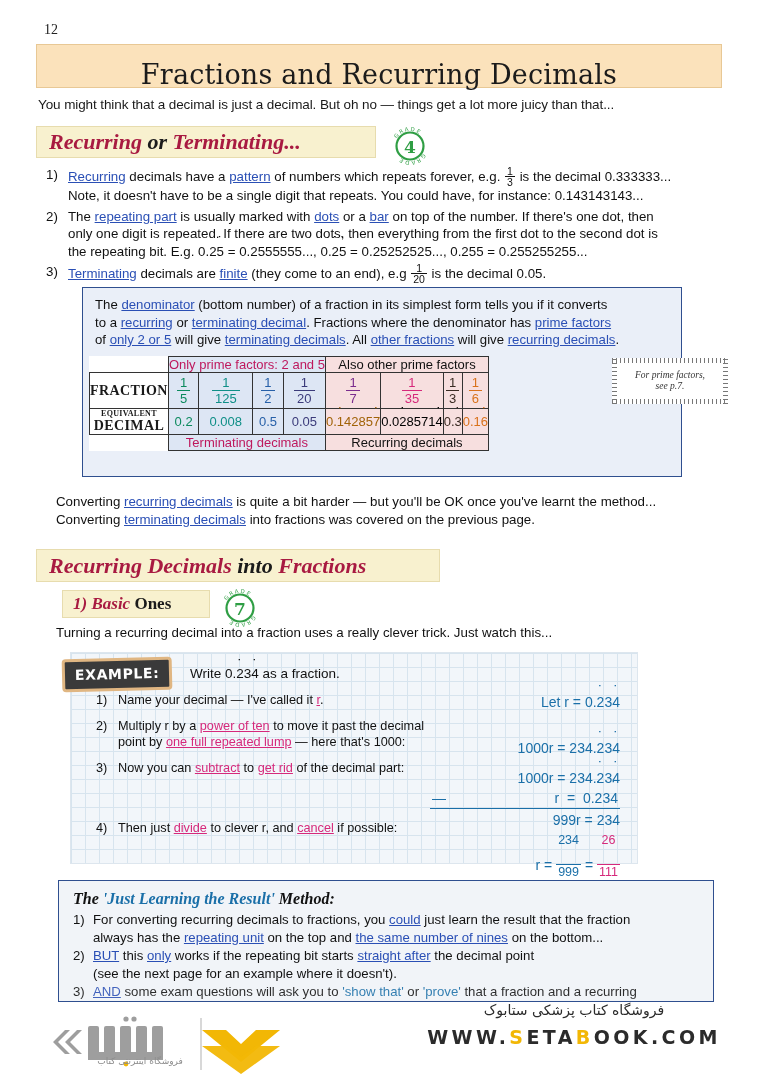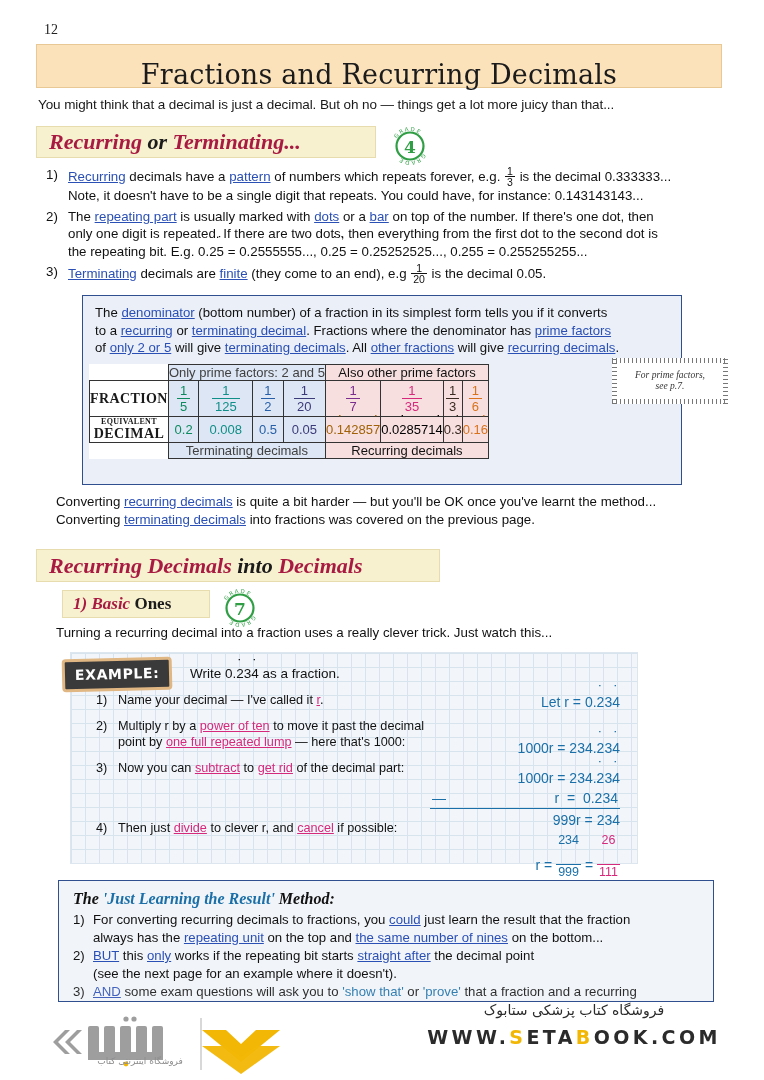--- a/index.html
+++ b/index.html
@@ -77,31 +77,31 @@
   .frac .n { display:block; border-bottom:1px solid #111; padding:0 2px; }
   .frac .d { display:block; padding:0 2px; }
   .dotover { position:relative; display:inline-block; }
   .dotover::after {
     content:"\02D9"; position:absolute; left:50%; top:-9px;
     transform:translateX(-50%); font-size:15px; line-height:1;
   }
 
   
   .bluebox {
-    position:absolute; background:#eaeff8; border:1.6px solid #2f4f8f;margin-top:8px;
+    position:absolute; background:#eaeff8; border:1.6px solid #2f4f8f;
   }
   .bluebox .btext { font-size:13.2px; line-height:17.5px; color:#111; }
 
   
   table.ftab { border-collapse:collapse; background:#fff; }
   table.ftab td, table.ftab th {
     border:1.1px solid #333; text-align:center; vertical-align:middle;
     font-size:13px; padding:0;
   }
-  .hdr-term { background:#dde6f4; font-size:13px; padding:3px 6px; color:#404040; }
+  .hdr-term { background:#dde6f4; font-size:13px; padding:3px 6px; color:#be185d; }
   .hdr-rec  { background:#f7dfdf; font-size:13px; padding:3px 6px; color:#111; }
   .cell-term { background:#dde6f4; }
   .cell-rec  { background:#f7dfdf; }
   .rowlabel { background:#fff; padding:2px 8px; text-align:center; }
   .rowlabel .big {
     font-family:"Liberation Serif", serif; font-weight:bold;
     font-size:14px; letter-spacing:0.4px;
   }
   .rowlabel .small {
     font-family:"Liberation Serif", serif; font-weight:bold;
@@ -324,21 +324,21 @@
 
   <div class="afterpara" style="left:56px; top:493px; width:700px;">
     <div><span>Converting </span><span class="lnk">recurring decimals</span><span> is quite a bit harder — but you'll be OK once you've learnt the method...</span></div>
     <div><span>Converting </span><span class="lnk">terminating decimals</span><span> into fractions was covered on the previous page.</span></div>
   </div>
 
   <div class="sec-banner" style="left:36px; top:549px; width:404px; height:33px;">
     <span class="st">
       <span>Recurring Decimals</span>
       <span class="dark">into</span>
-      <span>Decimals</span>
+      <span>Fractions</span>
     </span>
   </div>
 
   <div class="sub-banner" style="left:62px; top:590px; width:148px; height:28px;">
     <span class="st">
       <span>1)</span>
       <span>Basic</span>
       <span class="dark">Ones</span>
     </span>
   </div>

